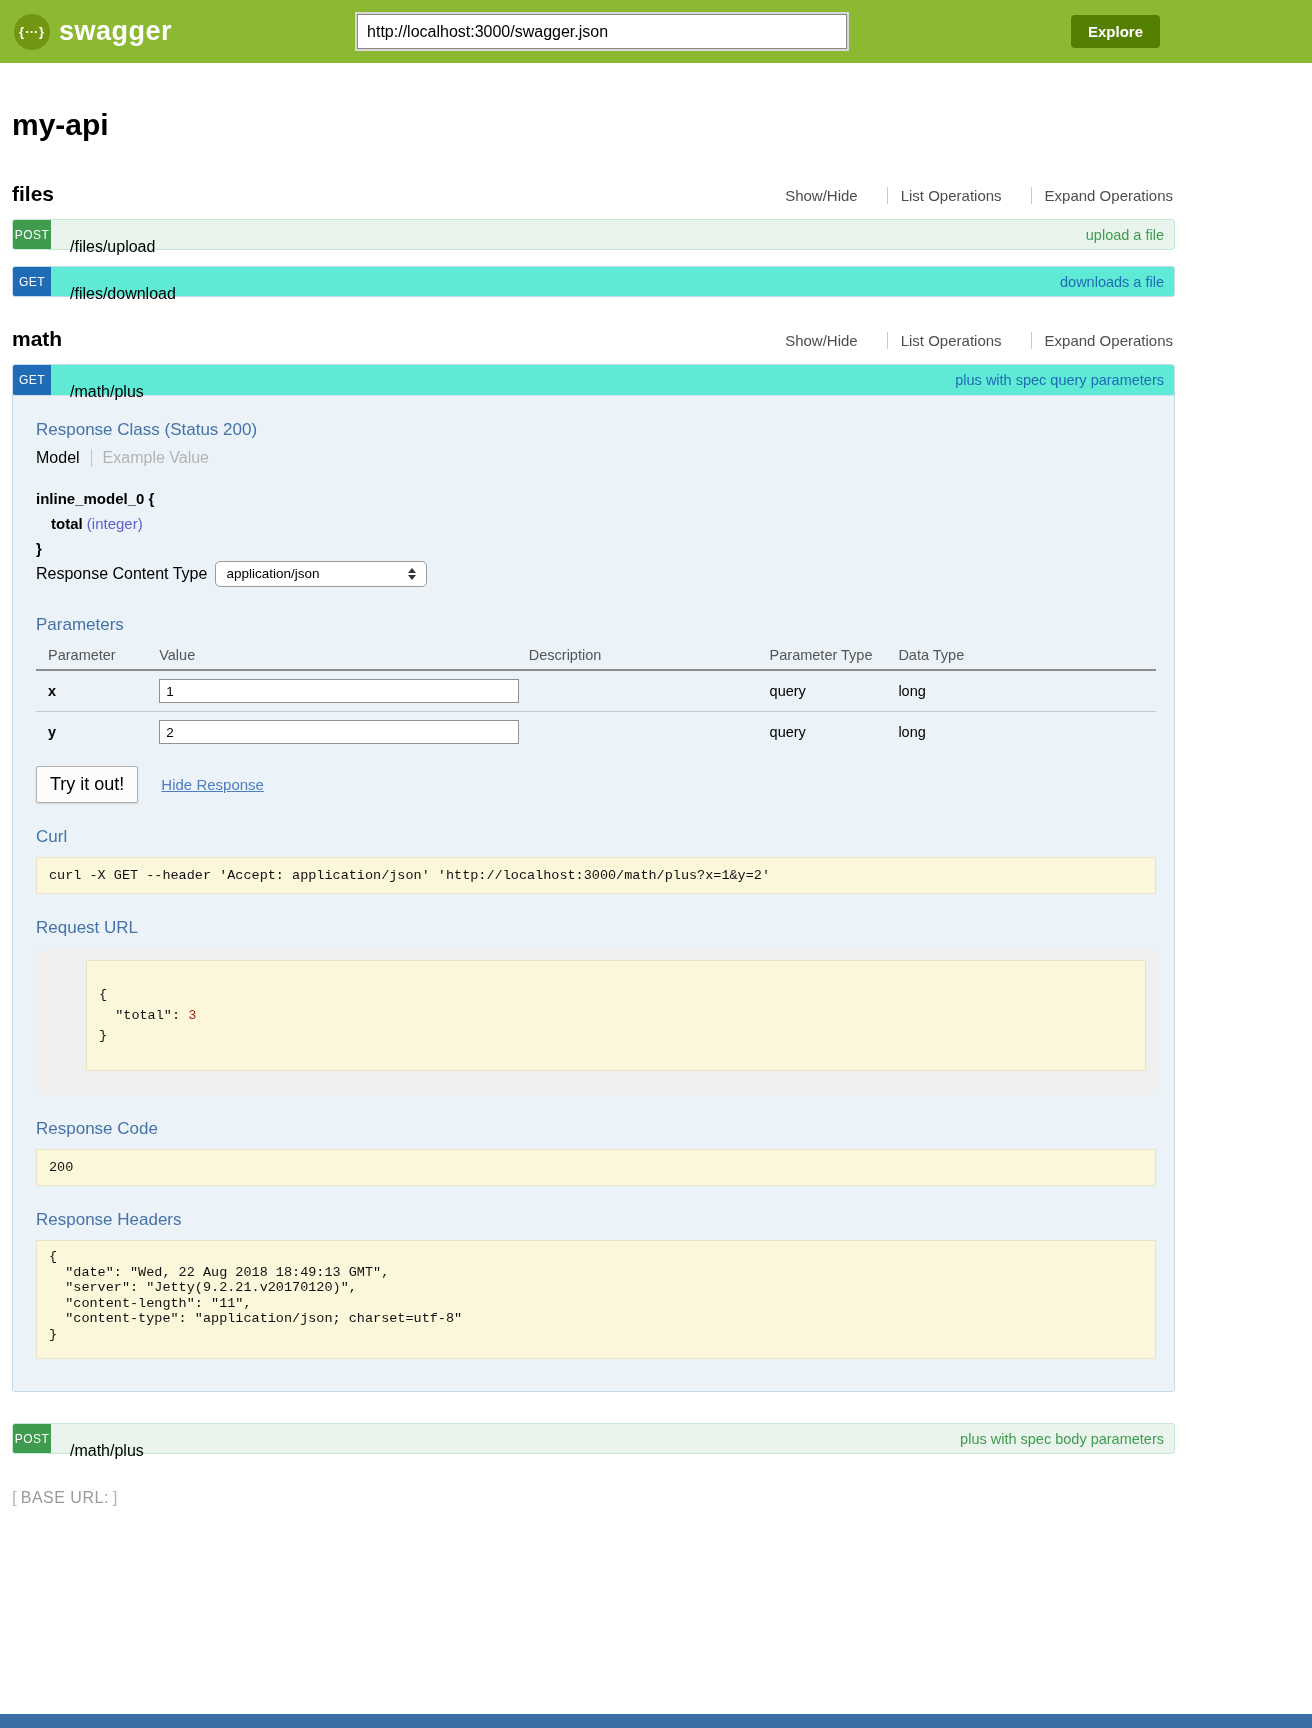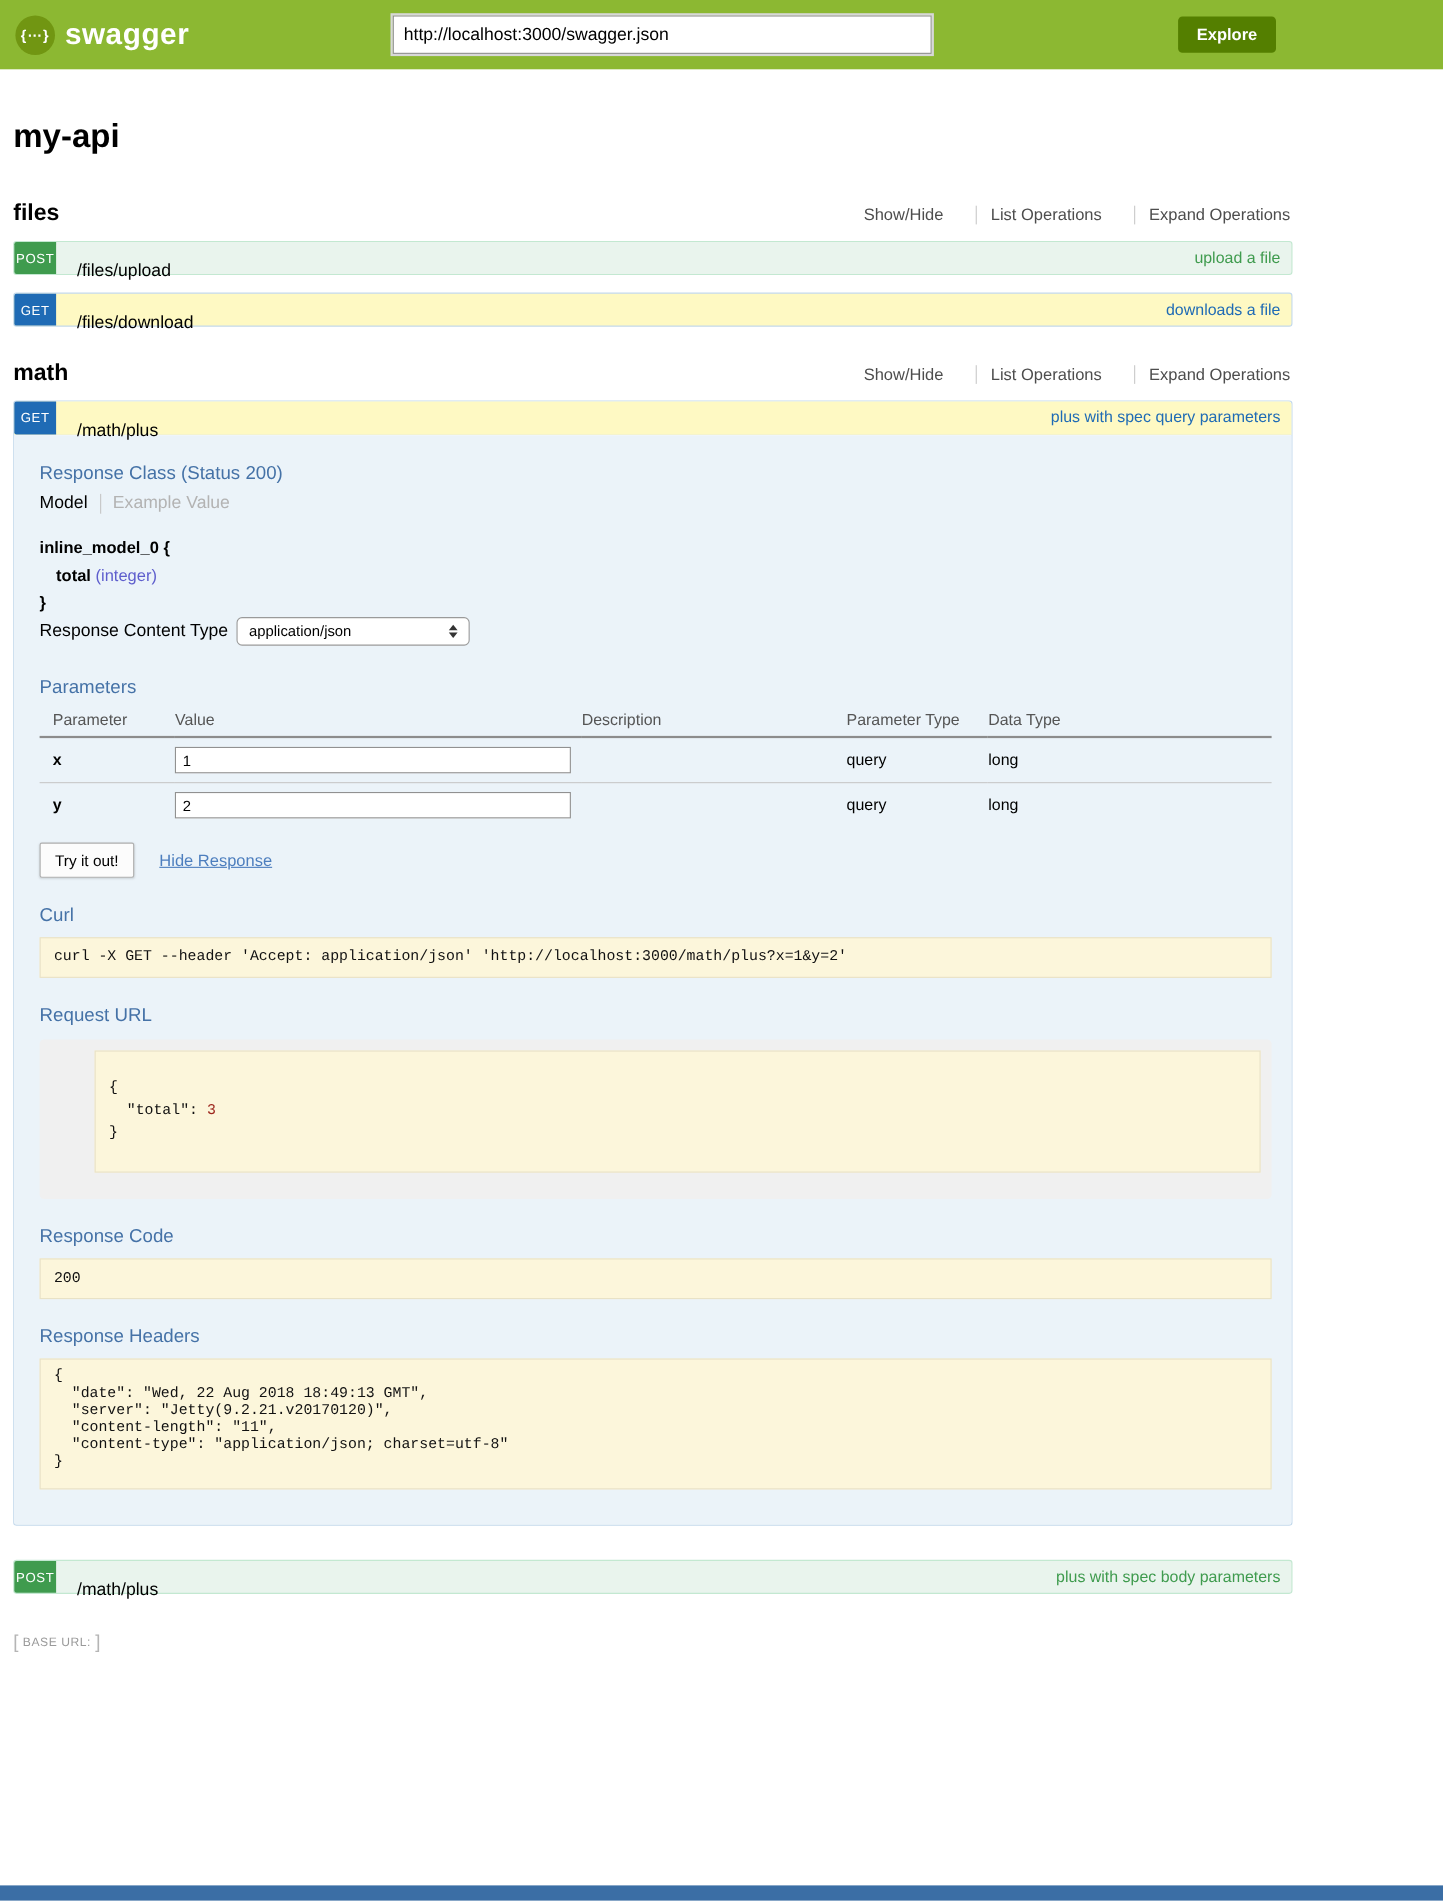--- a/index.html
+++ b/index.html
@@ -42,21 +42,21 @@
   .op-row { display:flex; align-items:center; height:31px; border-radius:3px; border:1px solid; }
   .op-row .badge {
     width:38px; align-self:stretch; display:flex; align-items:center; justify-content:center;
     color:#fff; font-size:12px; font-weight:normal; letter-spacing:0.5px; border-radius:2px 0 0 2px; cursor:pointer;
   }
   .op-row .path { margin-left:19px; font-size:16px; color:#000; text-decoration:none; cursor:pointer;margin-top:24px; }
   .op-row .summary { margin-left:auto; margin-right:10px; font-size:14.5px; text-decoration:none; cursor:pointer; }
   .row-post { background:#e9f4ed; border-color:#c3e8d1; }
   .row-post .badge { background:#3f9b4e; }
   .row-post .summary { color:#3f9b4e; }
-  .row-get { background:#fef9c3; border-color:#c3d9ec; }
+  .row-get { background:#5eead4; border-color:#c3d9ec; }
   .row-get .badge { background:#1f6bb5; }
   .row-get .summary { color:#1f6bb5; }
   .mb16 { margin-bottom:16px; } .mb28 { margin-bottom:30px; }
   
   .op-expanded { border:1px solid #c3d9ec; border-radius:3px; }
   .op-expanded .op-row { border:none; border-bottom:1px solid #d5e3ef; border-radius:3px 3px 0 0; }
   .op-content { background:#ebf3f9; padding:24px 18px 32px 23px; border-radius:0 0 3px 3px; }
   .op-content h4 { color:#4572a7; font-size:17px; font-weight:normal; }
   .tabs { margin-top:9px; font-size:16px; display:flex; align-items:center; }
   .tab-model { color:#000; padding-right:11px; border-right:1px solid #c5c5c5; cursor:pointer; }
@@ -78,37 +78,37 @@
   table.params { width:100%; border-collapse:collapse; margin-top:8px; }
   table.params th { text-align:left; font-weight:normal; color:#555; font-size:14.5px; padding:4px 0 6px 0; border-bottom:2px solid #8c8c8c; }
   table.params td { padding:8px 0; font-size:14.5px; vertical-align:middle; }
   table.params tr.sep td { border-bottom:1px solid #c8c8c8; }
   .pname { font-weight:bold; padding-left:12px !important; }
   .c1 { width:11%; } .c2 { width:33%; } .c3 { width:21.5%; } .c4 { width:11.5%; }
   .pval-input { width:360px; height:24px; border:1px solid #919191; font-size:13.5px; padding:2px 6px; font-family:"Liberation Sans",sans-serif; }
   .try-row { margin-top:14px; display:flex; align-items:center; }
   .try-btn {
     background:#fcfcfc; border:1px solid #b0b0b0; border-radius:2px; box-shadow:0 1px 2px rgba(0,0,0,0.12);
-    font-size:14px; padding:7px 13px; cursor:pointer; font-family:"Liberation Sans",sans-serif;
+    font-size:18px; padding:7px 13px; cursor:pointer; font-family:"Liberation Sans",sans-serif;
   }
   .hide-resp { margin-left:23px; color:#4d7ebe; font-size:15px; text-decoration:underline; cursor:pointer; }
   .blk-h { margin-top:24px; }
   pre.code {
     margin-top:10px; background:#fcf6db; border:1px solid #e8e2c6;
     font-family:"Liberation Mono","DejaVu Sans Mono",monospace; font-size:13.5px;
     padding:10px 12px; white-space:pre; color:#111;
   }
   .rb-wrap { margin-top:12px; background:#f0f0f0; border-radius:4px; padding:10px 10px 24px 50px; }
   .rb-wrap pre.code { margin-top:0; padding:24px 12px; line-height:1.5; }
   .num { color:#9d261d; }
   pre.headers { line-height:1.15; padding:8px 12px 16px 12px; }
   
   .base-url { margin:34px 0 0 0; color:#9a9a9a; font-size:12px; display:flex; align-items:center; gap:4px; }
   .base-url .br { font-size:17px; color:#b5b5b5; font-weight:normal; }
-  .base-url .t { letter-spacing:0.5px; font-size:11px; color:#9a9a9a; }
+  .base-url .t { letter-spacing:0.5px; font-size:16px; color:#9a9a9a; }
   .bottom-bar { margin-top:22px; height:14px; background:#3b6ea5; width:1312px; flex:0 0 auto; }
   .spacer { flex:1 0 auto; }
 </style>
 </head>
 <body>
 
 <header class="topbar">
   <div class="brand">
     <span class="logo-circle">{⋯}</span>
     <span class="brand-text">swagger</span>

